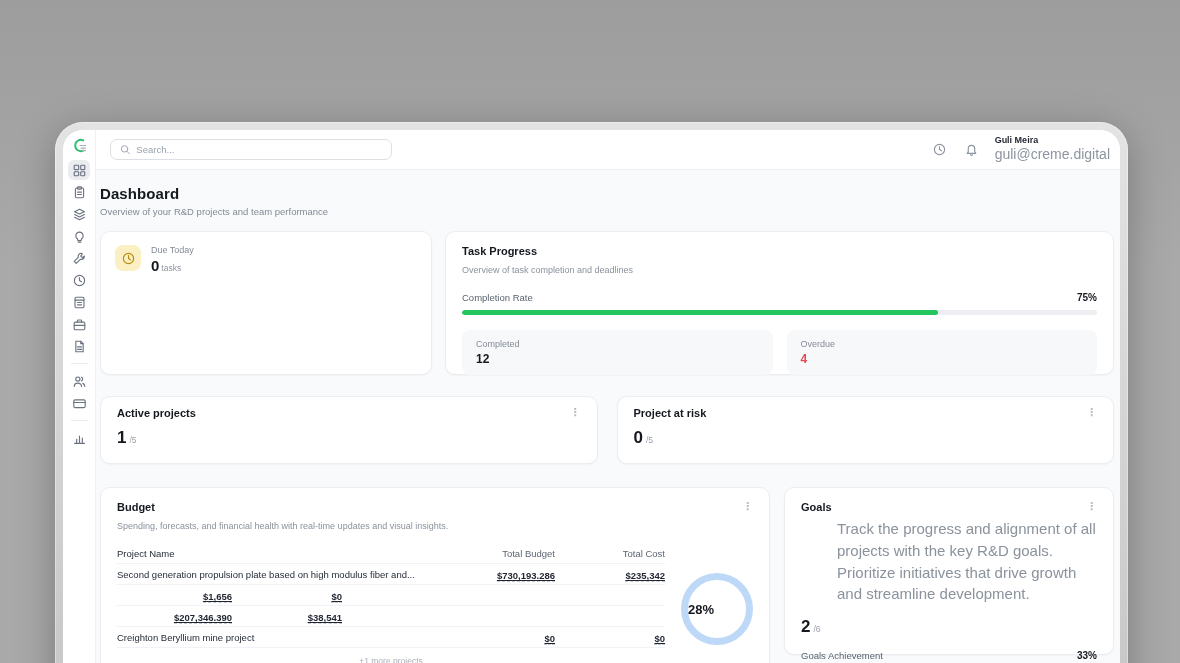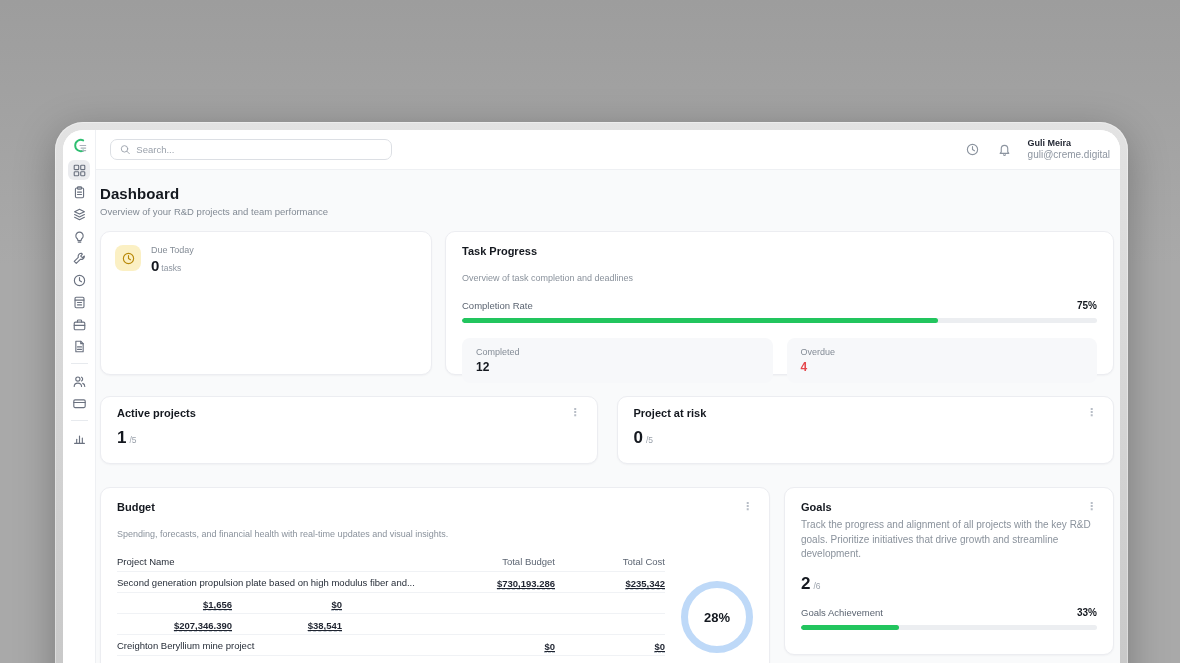--- a/index.html
+++ b/index.html
@@ -38,37 +38,37 @@
   .search {
     width:282px; height:21px; border:1px solid #dcdfe4; border-radius:7px;
     display:flex; align-items:center; gap:6px; padding:0 9px; background:#fff;
   }
   .search input { border:none; outline:none; font-size:9.5px; color:#3a4150; width:100%; background:transparent; font-family:inherit; }
   .search input::placeholder { color:#9aa1ab; }
   .topbar-right { margin-left:auto; display:flex; align-items:center; gap:14px; }
   .icon-btn { width:18px; height:18px; display:flex; align-items:center; justify-content:center; cursor:pointer; }
   .user { text-align:left; line-height:1.25; cursor:pointer; }
   .user-name { font-size:9px; font-weight:700; color:#1f2430; }
-  .user-email { font-size:10px; color:#8d95a0; }
+  .user-email { font-size:14px; color:#8d95a0; }
   .hr { height:1px; background:#eef0f3; flex:0 0 auto; }
   .content { flex:1; background:#f9fafb; padding:15px 6px 0 4px; overflow:hidden; }
   .page-title { font-size:15px; font-weight:700; color:#14181f; letter-spacing:.1px; }
   .page-sub { font-size:9.5px; color:#828a94; margin-top:4px; }
   
   .card { background:#fff; border:1px solid #ecedf1; border-radius:10px; box-shadow:0 1px 2px rgba(16,24,40,.04); }
   .row1 { display:grid; grid-template-columns:332px 1fr; gap:13px; margin-top:14px; }
   .row1 .card { height:144px; }
   .due-card { padding:13px 14px; display:flex; gap:10px; align-items:flex-start; }
   .due-iconbox { width:26px; height:26px; border-radius:8px; background:#fbf0c4; display:flex; align-items:center; justify-content:center; }
   .due-label { font-size:9px; color:#858d97; }
   .due-count { font-size:15px; font-weight:700; color:#14181f; margin-top:2px; }
   .due-unit { font-size:8.5px; font-weight:400; color:#8d95a0; margin-left:2px; }
   .task-card { padding:13px 16px; }
   .card-title { font-size:11px; font-weight:700; color:#14181f; }
-  .card-sub { font-size:9px; color:#8a929c; margin-top:16px; }
+  .card-sub { font-size:9px; color:#8a929c; margin-top:8px; }
   .rate-row { display:flex; align-items:center; justify-content:space-between; margin-top:17px;gap:20px; }
   .rate-label { font-size:9.5px; color:#5b6471; }
   .rate-value { font-size:10px; font-weight:700; color:#14181f; }
   .bar { height:5px; border-radius:3px; background:#eceef1; margin-top:7px; overflow:hidden; }
   .bar-fill { height:100%; border-radius:3px; background:#22c55e; }
   .stat-boxes { display:grid; grid-template-columns:1fr 1fr; gap:14px; margin-top:15px; }
   .stat-box { background:#f7f8fa; border-radius:8px; padding:9px 14px; }
   .stat-box-label { font-size:9px; color:#848c96; }
   .stat-box-value { font-size:12px; font-weight:700; color:#14181f; margin-top:3px; }
   .stat-box-value.red { color:#e5484d; }
@@ -86,25 +86,25 @@
   .trow { display:flex; align-items:center; height:21px; border-bottom:1px solid #f0f2f5; }
   .trow:last-child { border-bottom:none; }
   .th { font-size:9.5px; color:#5d6673; }
   .c-name { flex:1; font-size:9.5px; color:#262d38; white-space:nowrap; overflow:hidden; text-overflow:ellipsis; padding-right:10px; }
   .c-budget { width:115px; text-align:right; }
   .c-cost { width:110px; text-align:right; }
   .money { font-size:9.5px; font-weight:600; color:#1f2430; text-decoration:underline; border-bottom:1px dashed #c3cad2; padding-bottom:0px; cursor:pointer; }
   .more-link { text-align:center; font-size:8.5px; color:#a7aeb7; margin-top:8px; }
   .pct-circle {
     width:72px; height:72px; flex:0 0 72px; border:7px solid #bed9f8; border-radius:50%;
-    display:flex; align-items:center; justify-content:center; margin-top:42px;
+    display:flex; align-items:center; justify-content:flex-start; margin-top:42px;
     font-size:13px; font-weight:800; color:#14181f; background:#fff;
   }
   .goals-card { padding:13px 16px; height:168px; }
-  .goals-desc { font-size:10px; color:#8a929c; margin-top:5px; line-height:1.45; }
+  .goals-desc { font-size:15px; color:#8a929c; margin-top:5px; line-height:1.45;margin-left:36px; }
   .goals-rate-row { display:flex; align-items:center; justify-content:space-between; margin-top:13px; }
   
   svg.ic { fill:none; stroke-width:1.4; stroke-linecap:round; stroke-linejoin:round; }
 </style>
 </head>
 <body>
 
 <div class="window">
   <div class="app">
 

